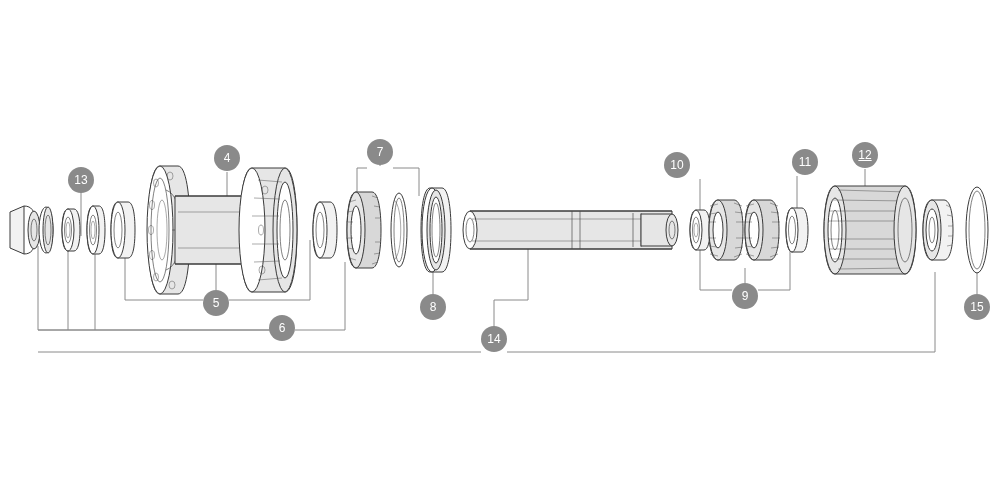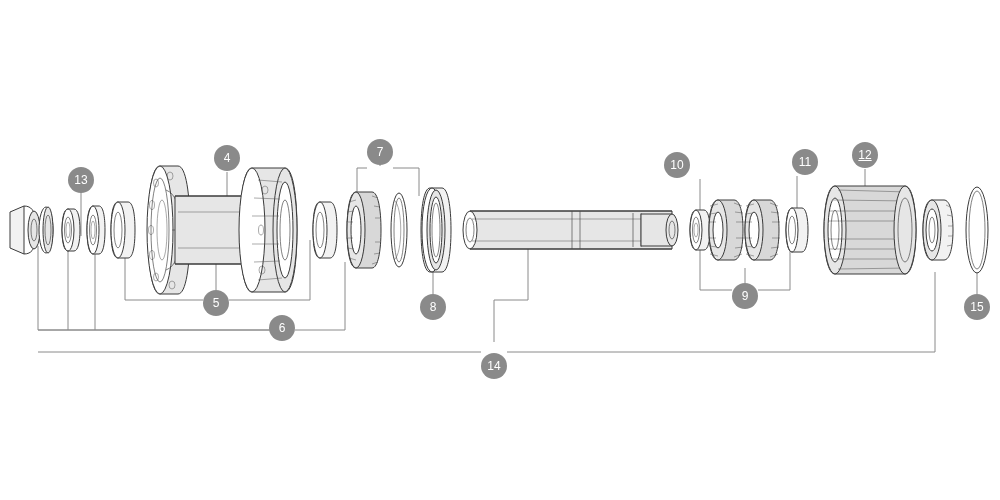--- a/index.html
+++ b/index.html
@@ -335,15 +335,15 @@
   <div class="callout" style="left:214px; top:145px;">4</div>
   <div class="callout" style="left:367px; top:139px;">7</div>
   <div class="callout" style="left:664px; top:152px;">10</div>
   <div class="callout" style="left:784px; top:149px;margin-left:8px;">11</div>
   <div class="callout" style="left:852px; top:142px;text-decoration:underline;">12</div>
   <div class="callout" style="left:203px; top:290px;">5</div>
   <div class="callout" style="left:269px; top:315px;">6</div>
   <div class="callout" style="left:420px; top:294px;">8</div>
   <div class="callout" style="left:732px; top:283px;">9</div>
   <div class="callout" style="left:964px; top:294px;">15</div>
-  <div class="callout" style="left:481px; top:353px;">14</div>
+  <div class="callout" style="left:481px; top:326px;">14</div>
 
 </div>
 
 </body></html>

